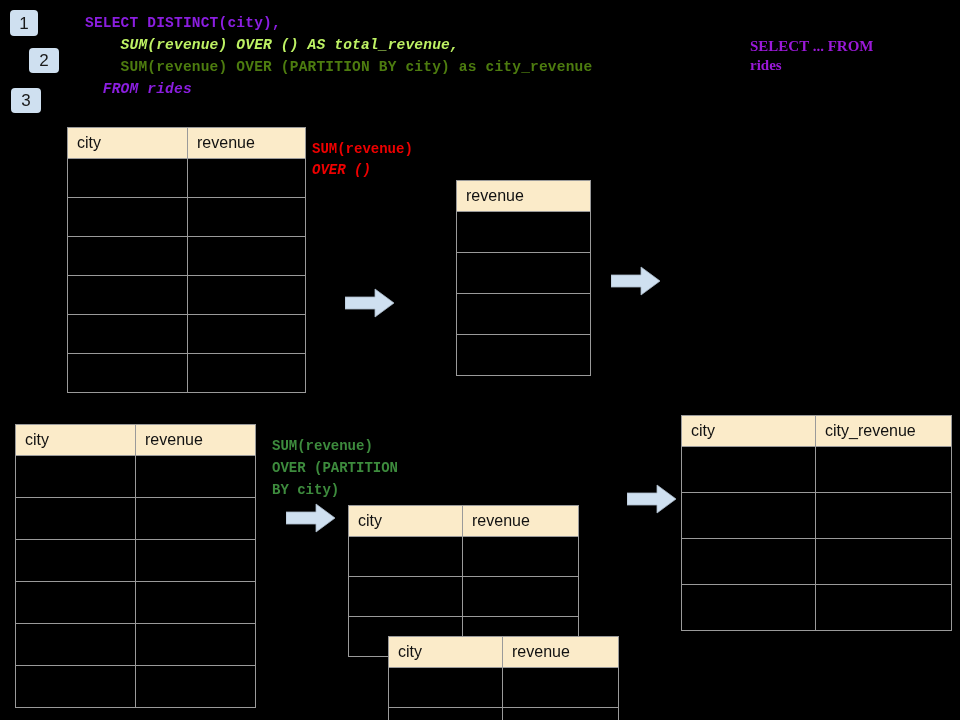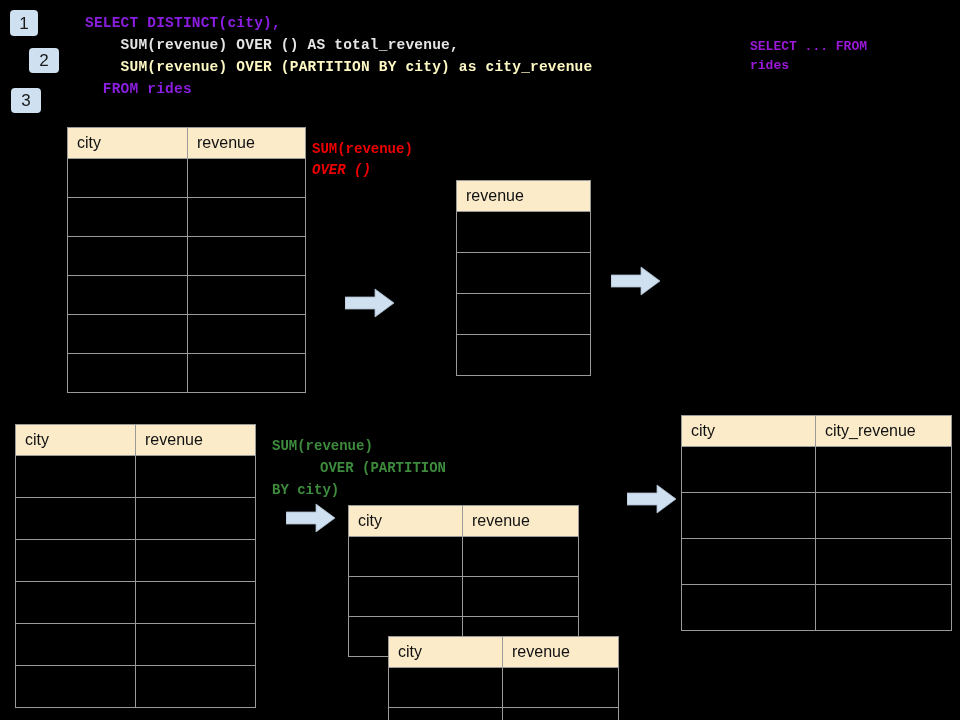--- a/index.html
+++ b/index.html
@@ -36,27 +36,27 @@
   .code {
     position: absolute;
     font-family: "Liberation Mono", "DejaVu Sans Mono", monospace;
     font-size: 14.5px;
     font-weight: bold;
     letter-spacing: 0.2px;
     white-space: pre;
     line-height: 21.5px;
   }
   .c-purple { color: #8b1ee0; }
-  .c-red    { color: #e5e5e5; }
-  .c-green  { color: #fef9c3; }
+  .c-red    { color: #bef264; font-style: italic; }
+  .c-green  { color: #4d7c0f; }
 
   .sidenote {
     position: absolute;
-    font-family: Liberation Mono, monospace;
-    font-size: 13px;
+    font-family: Liberation Serif, serif;
+    font-size: 15px;
     font-weight: bold;
     color: #9a19d8;
     line-height: 19px;
     white-space: pre;
   }
 
   
   .annot {
     position: absolute;
     font-family: "Liberation Mono", "DejaVu Sans Mono", monospace;
@@ -103,30 +103,30 @@
 
 <div id="canvas">
 
   <div class="badge" style="left:10px; top:10px; width:28px; height:26px;">1</div>
   <div class="badge" style="left:29px; top:48px; width:30px; height:25px;">2</div>
   <div class="badge" style="left:11px; top:88px; width:30px; height:25px;">3</div>
 
   <div class="code c-purple" style="left:85px; top:13px;text-align:right;">SELECT DISTINCT(city),</div>
   <div class="code c-red" style="left:85px; top:35px;">    SUM(revenue) OVER () AS total_revenue,</div>
   <div class="code c-green" style="left:85px; top:57px;">    SUM(revenue) OVER (PARTITION BY city) as city_revenue</div>
-  <div class="code c-purple" style="left:85px; top:79px;">  FROM rides</div>
+  <div class="code c-purple" style="left:85px; top:79px;font-style:italic;">  FROM rides</div>
 
   <div class="sidenote" style="left:750px; top:37px;">SELECT ... FROM</div>
   <div class="sidenote" style="left:750px; top:56px;">rides</div>
 
   <div class="annot red" style="left:312px; top:139px;">SUM(revenue)</div>
   <div class="annot red" style="left:312px; top:160px;font-style:italic;">OVER ()</div>
 
   <div class="annot green" style="left:272px; top:436px;">SUM(revenue)</div>
-  <div class="annot green" style="left:272px; top:458px;margin-left:48px;">OVER (PARTITION</div>
+  <div class="annot green" style="left:272px; top:458px;">OVER (PARTITION</div>
   <div class="annot green" style="left:272px; top:480px;">BY city)</div>
 
   <table class="tbl" id="tbl-rides-top" style="left:67px; top:127px; width:238px;">
       <thead>
         <tr>
           <th style="width: 120px;">city</th>
           <th style="width: 118px;">revenue</th>
         </tr>
       </thead>
       <tbody>

